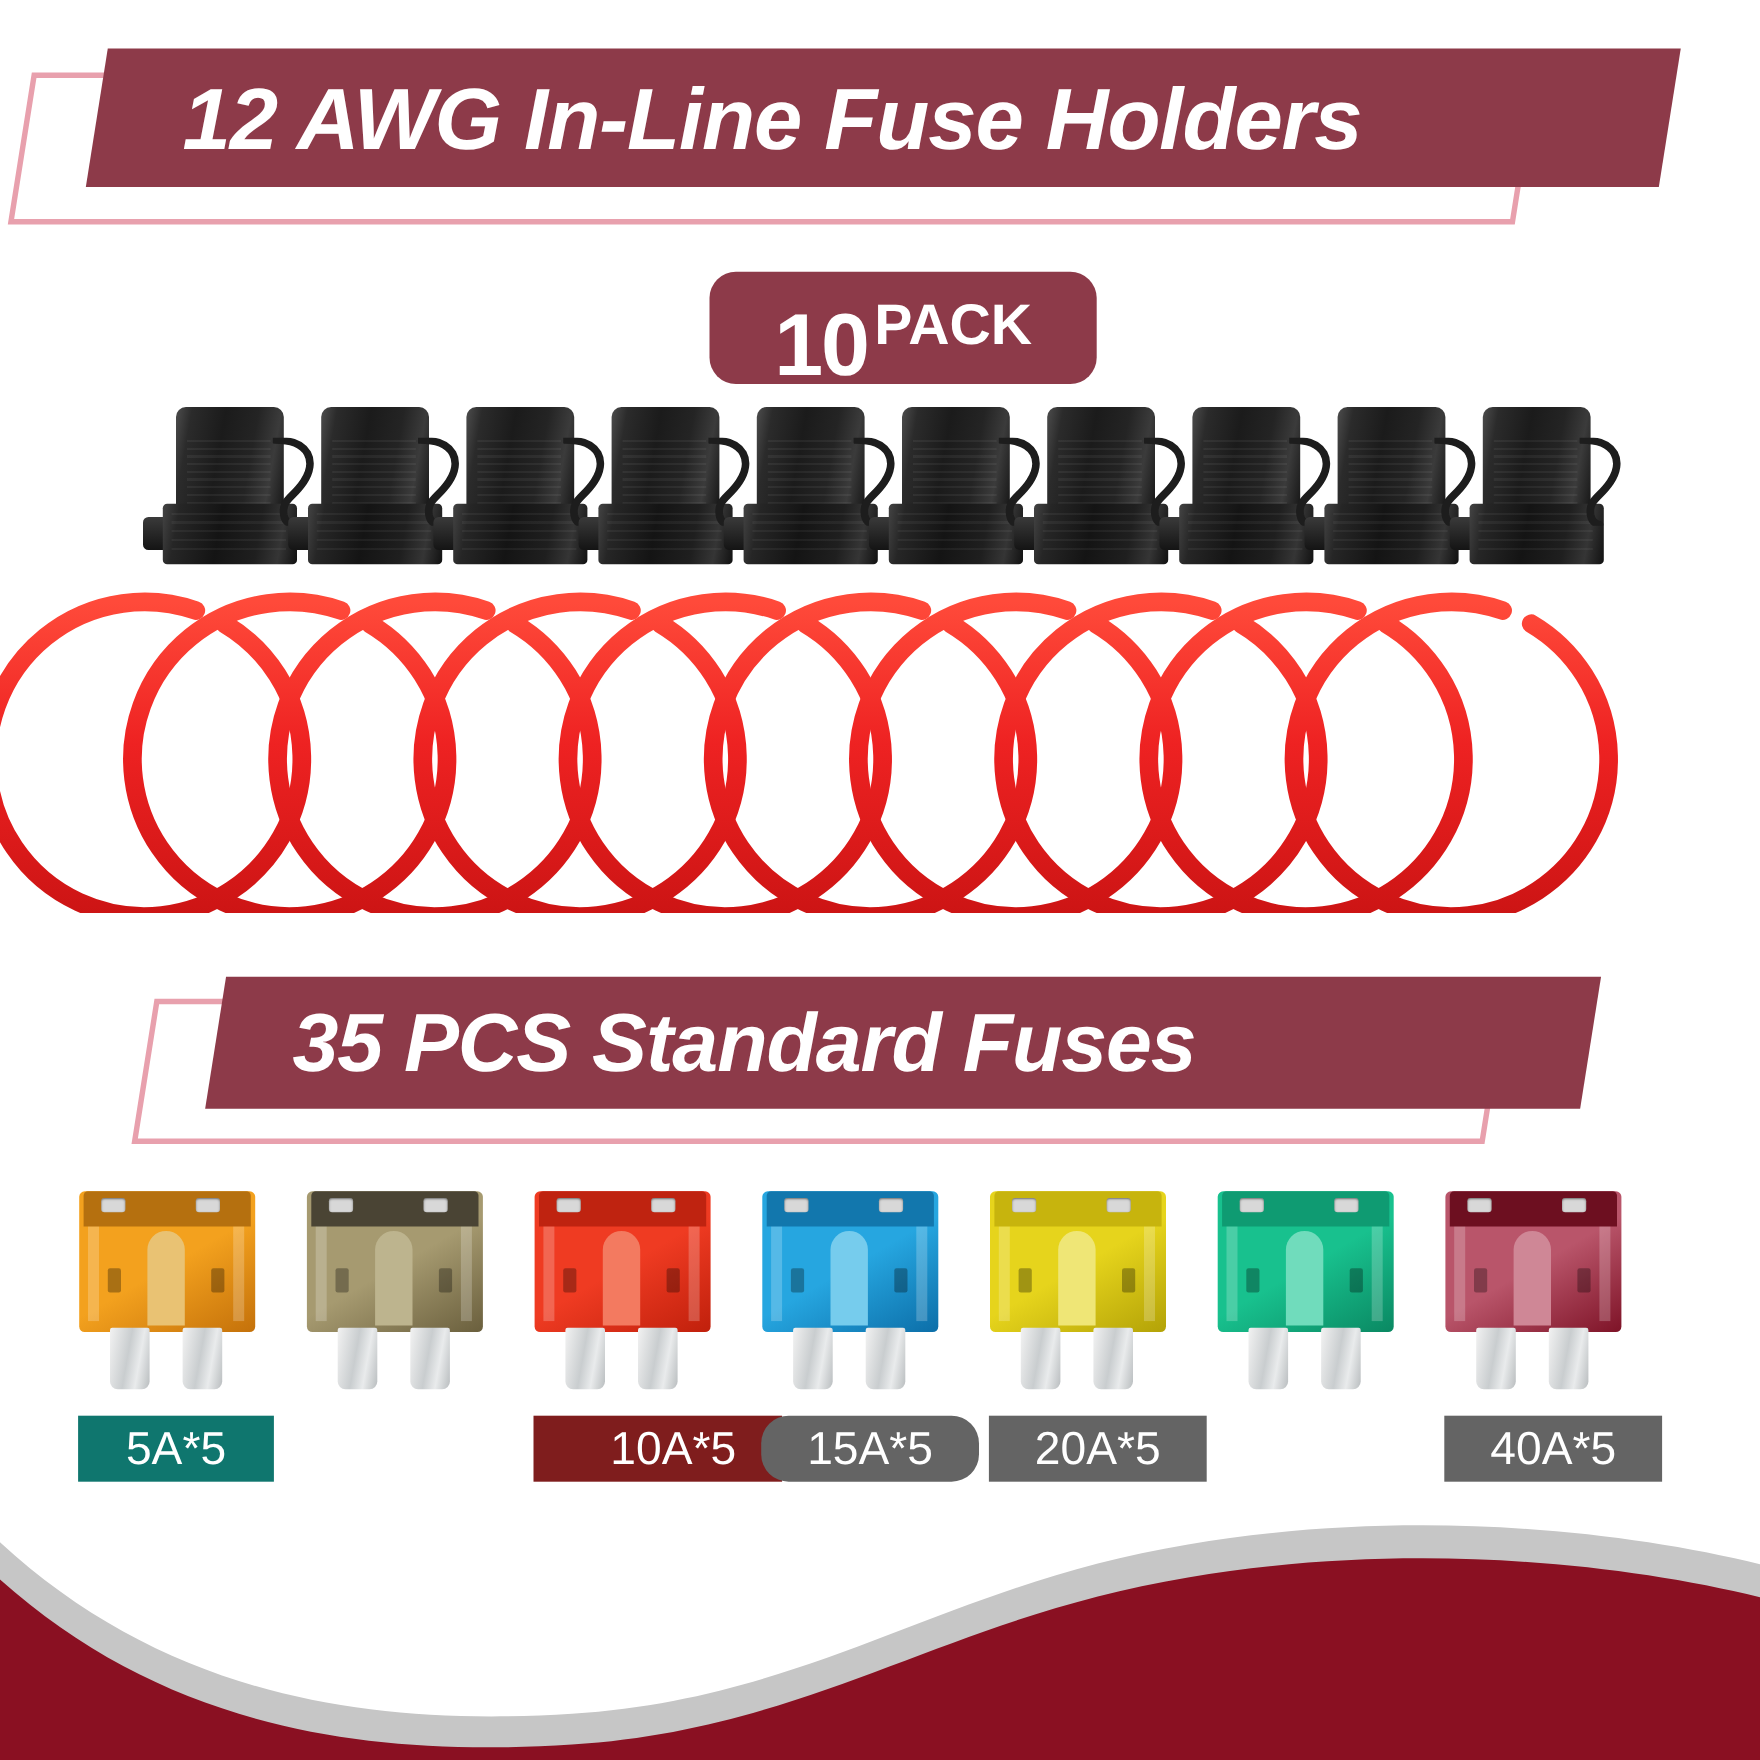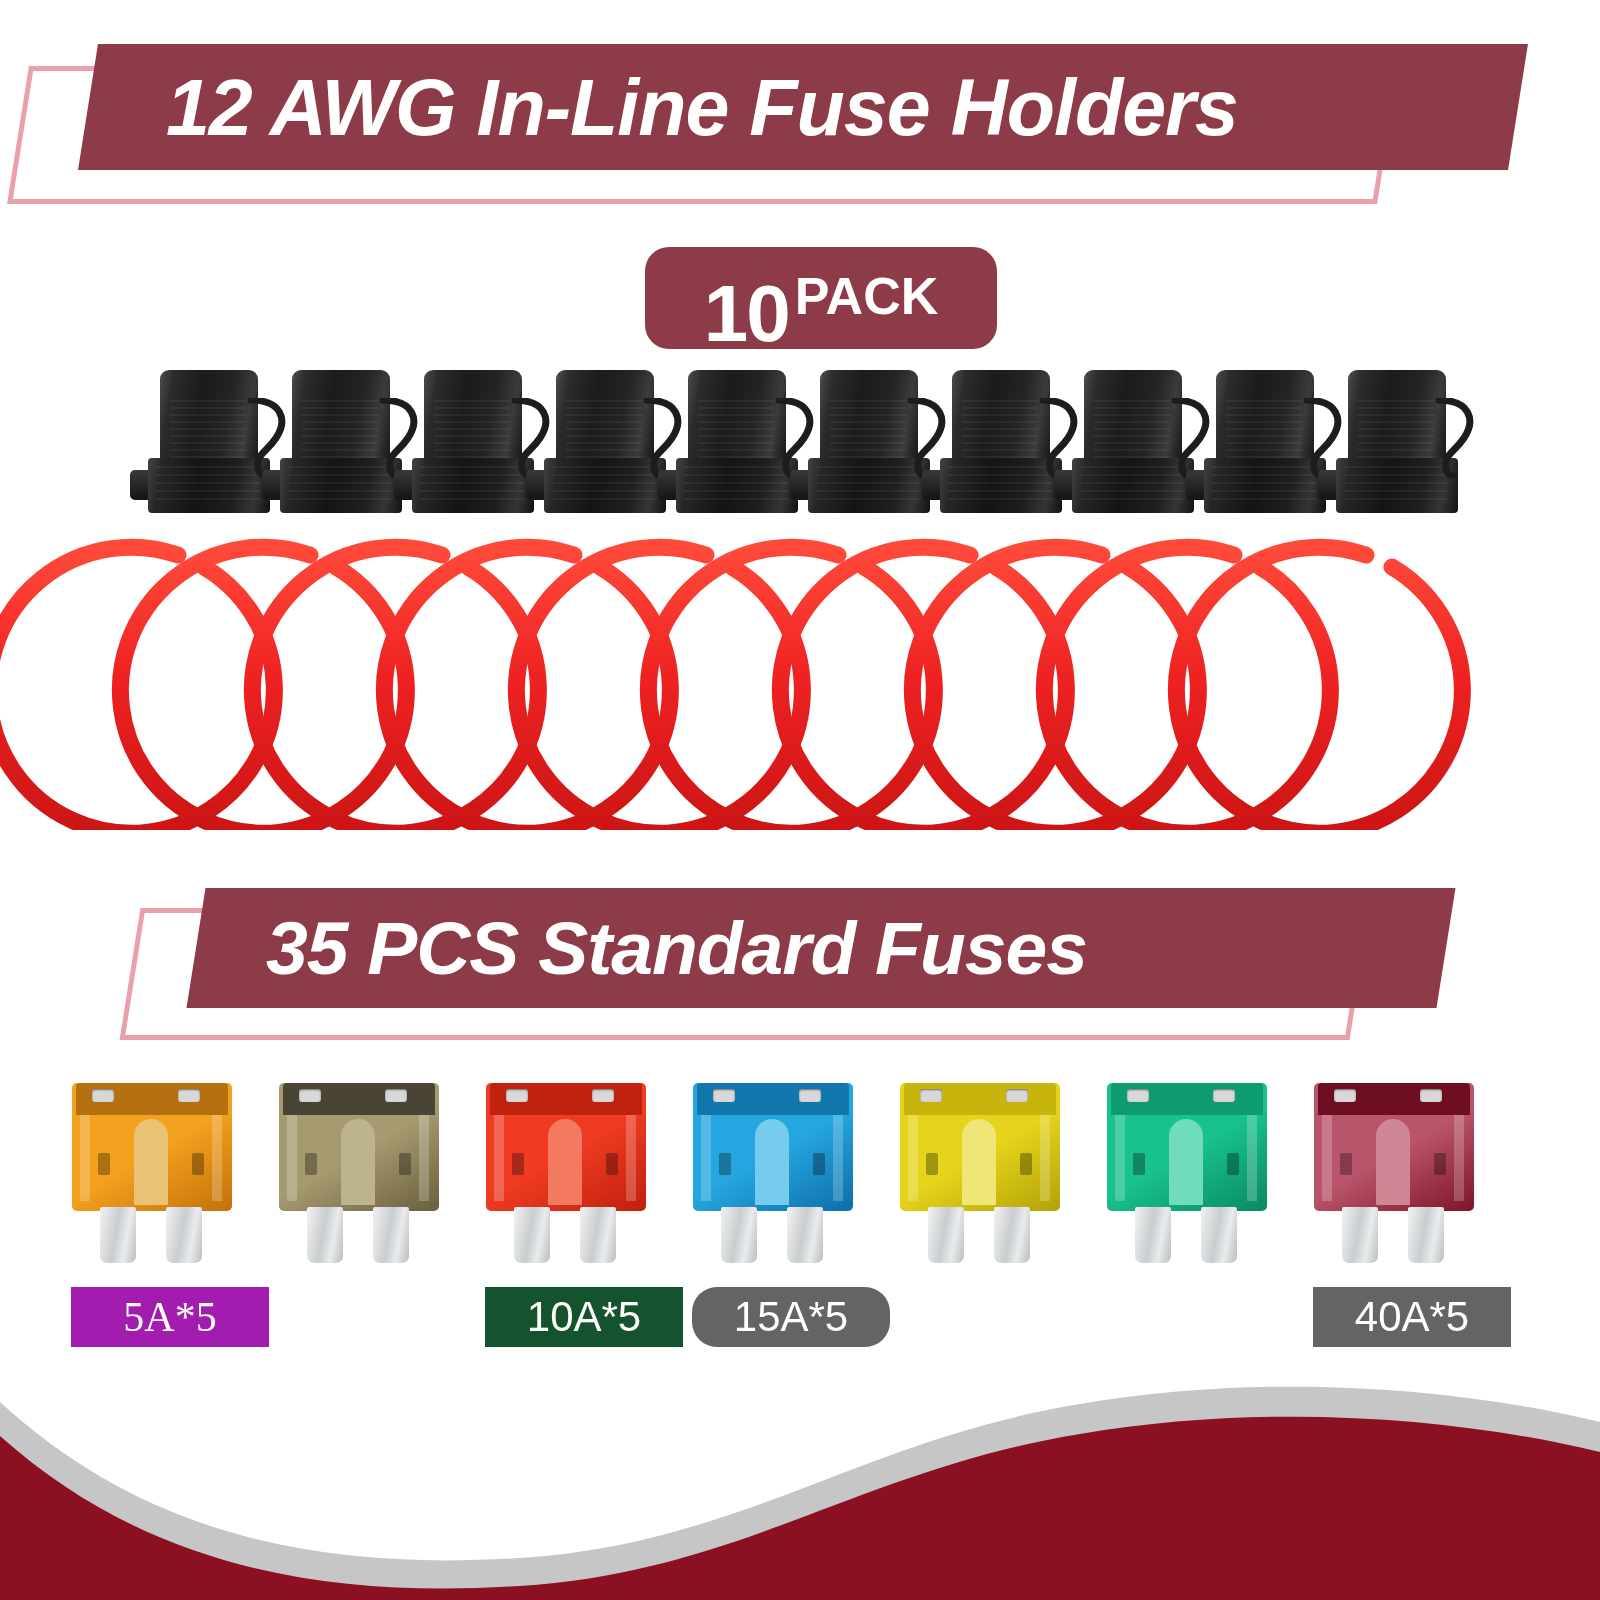--- a/index.html
+++ b/index.html
@@ -298,21 +298,21 @@
         <div class="notch r"></div>
         <div class="elem" style="background:#e9c273;"></div>
         <div class="win l"></div>
         <div class="win r"></div>
         <div class="topband" style="background:#b5700f;"></div>
         <div class="hole l"></div>
         <div class="hole r"></div>
         <div class="blade l"></div>
         <div class="blade r"></div>
       </div>
-      <div class="fuse-label" style="left: 71px; width: 198px; background: #a21caf; font-family: Liberation Serif, serif;">5A*5</div>
+      <div class="fuse-label" style="left: 71px; width: 178px; background: #0f766e;">5A*5</div>
       <div class="fuse" style="left: 273px;">
         <div class="body" style="background:linear-gradient(150deg,#a69a70 0%,#a69a70 52%,#6a5f3d 100%);"></div>
         <div class="notch l"></div>
         <div class="notch r"></div>
         <div class="elem" style="background:#bdb48e;"></div>
         <div class="win l"></div>
         <div class="win r"></div>
         <div class="topband" style="background:#4a4434;"></div>
         <div class="hole l"></div>
         <div class="hole r"></div>
@@ -325,21 +325,21 @@
         <div class="notch r"></div>
         <div class="elem" style="background:#f37a60;"></div>
         <div class="win l"></div>
         <div class="win r"></div>
         <div class="topband" style="background:#bf2310;"></div>
         <div class="hole l"></div>
         <div class="hole r"></div>
         <div class="blade l"></div>
         <div class="blade r"></div>
       </div>
-      <div class="fuse-label" style="left: 485px; width: 198px; background: #14532d;">10A*5</div>
+      <div class="fuse-label" style="left: 485px; width: 198px; background: #7f1d1d; padding-left: 28px;">10A*5</div>
       <div class="fuse" style="left: 687px;">
         <div class="body" style="background:linear-gradient(150deg,#26a6e0 0%,#26a6e0 52%,#0c6ea8 100%);"></div>
         <div class="notch l"></div>
         <div class="notch r"></div>
         <div class="elem" style="background:#76cced;"></div>
         <div class="win l"></div>
         <div class="win r"></div>
         <div class="topband" style="background:#1277ad;"></div>
         <div class="hole l"></div>
         <div class="hole r"></div>
@@ -353,20 +353,21 @@
         <div class="notch r"></div>
         <div class="elem" style="background:#efe676;"></div>
         <div class="win l"></div>
         <div class="win r"></div>
         <div class="topband" style="background:#c7b40d;"></div>
         <div class="hole l"></div>
         <div class="hole r"></div>
         <div class="blade l"></div>
         <div class="blade r"></div>
       </div>
+      <div class="fuse-label" style="left: 899px; width: 198px; background: rgb(100, 100, 100);">20A*5</div>
       <div class="fuse" style="left: 1101px;">
         <div class="body" style="background:linear-gradient(150deg,#18c18e 0%,#18c18e 52%,#0a8862 100%);"></div>
         <div class="notch l"></div>
         <div class="notch r"></div>
         <div class="elem" style="background:#70dcbc;"></div>
         <div class="win l"></div>
         <div class="win r"></div>
         <div class="topband" style="background:#0f9b72;"></div>
         <div class="hole l"></div>
         <div class="hole r"></div>

